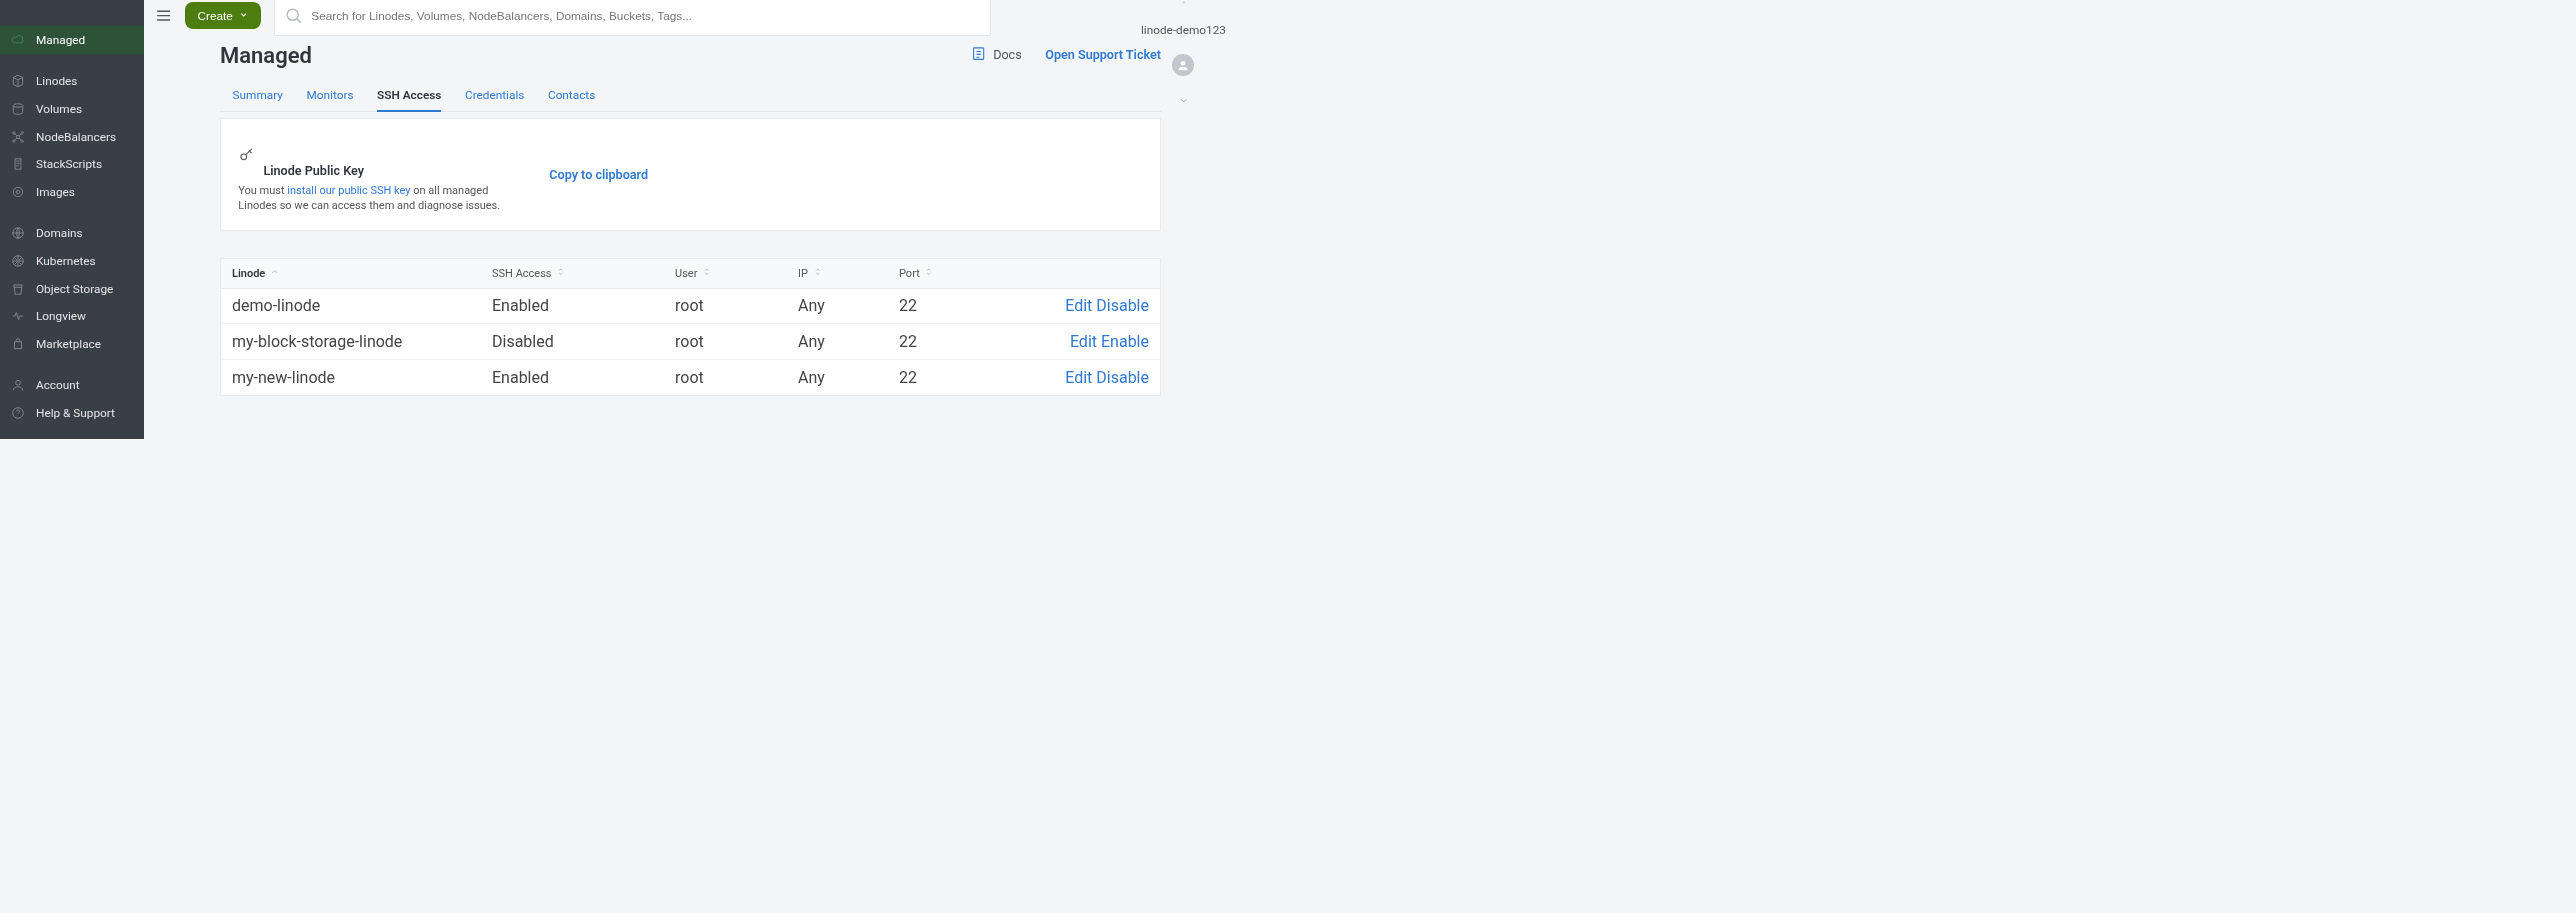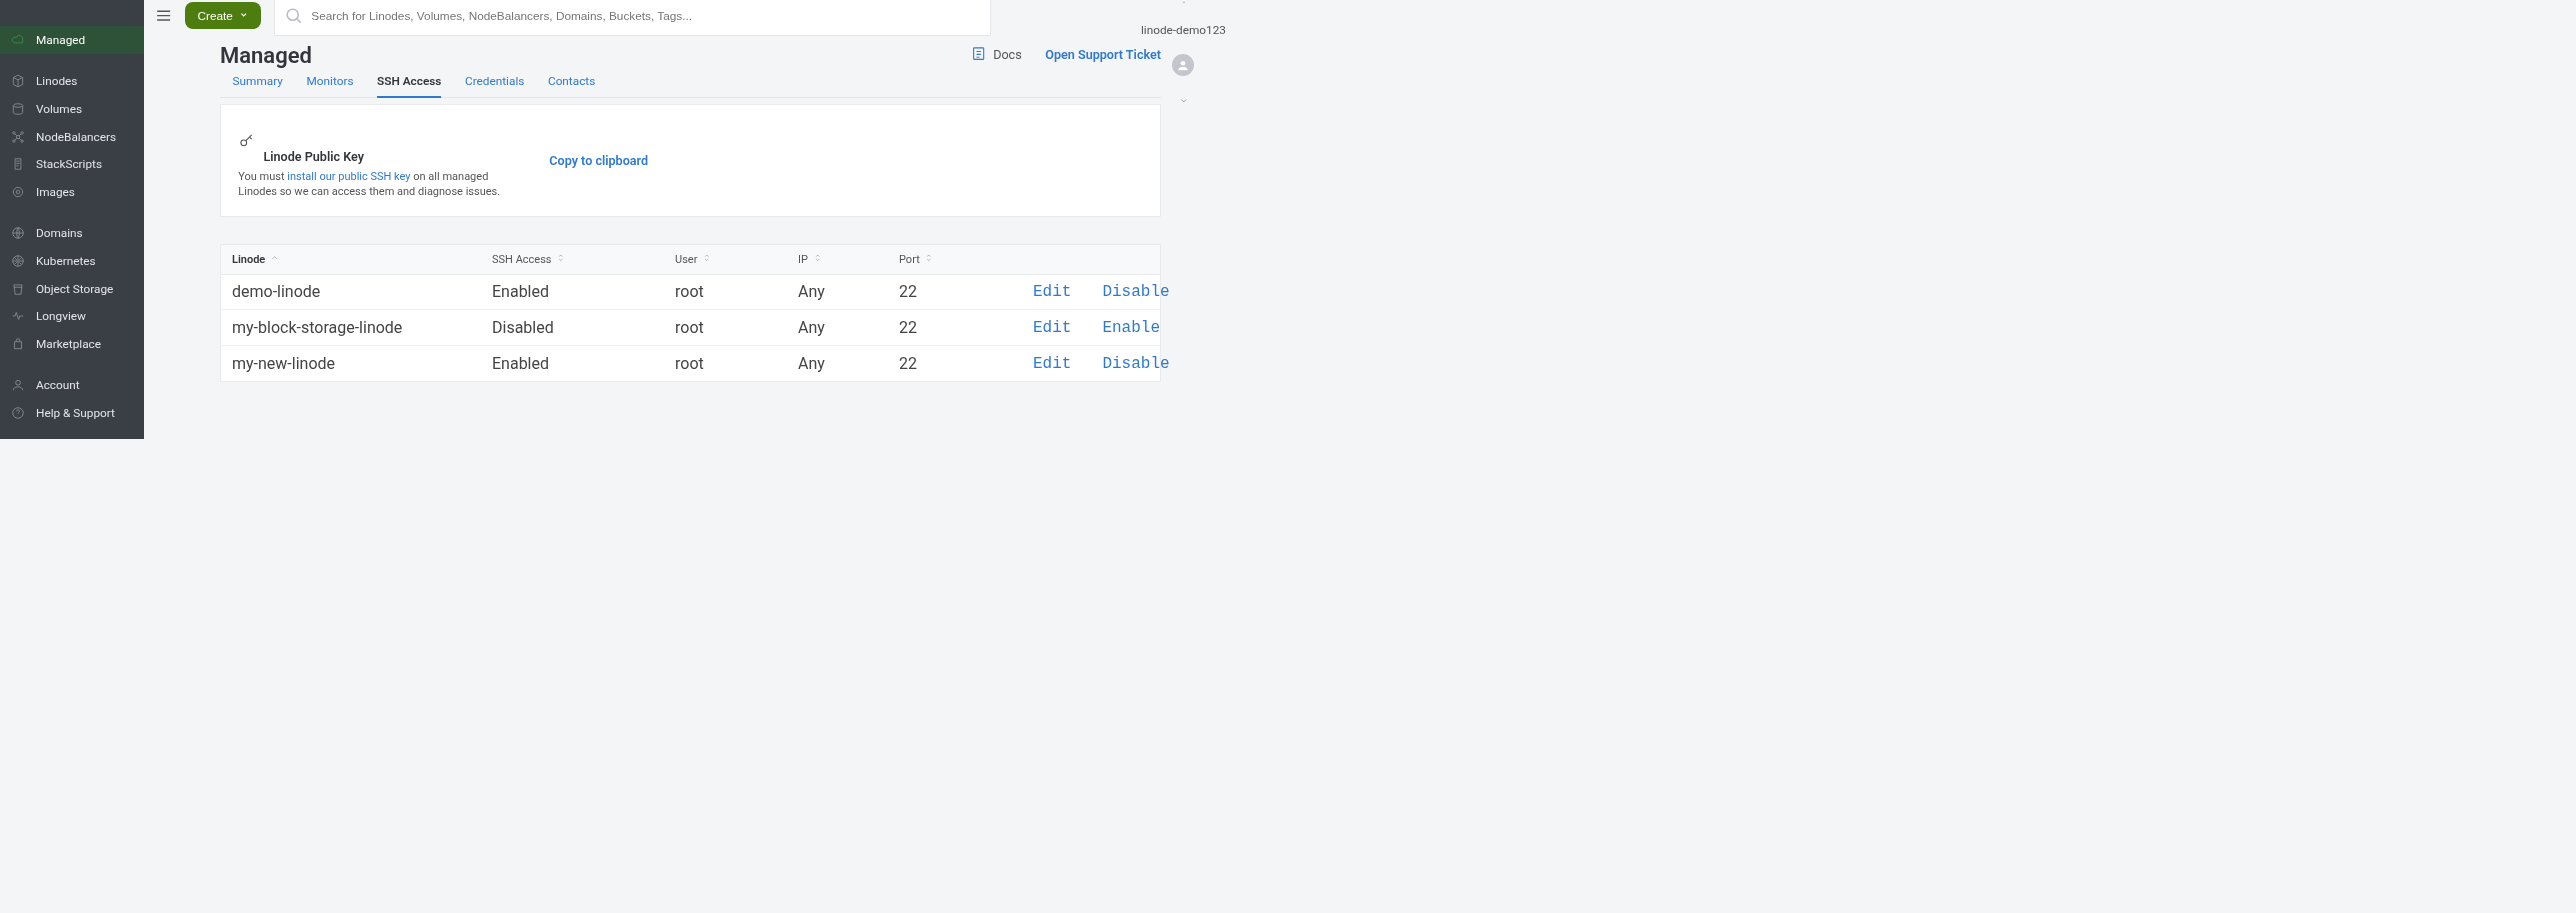--- a/index.html
+++ b/index.html
@@ -36,21 +36,21 @@
   .chev-down svg { width:9.5px; height:9.5px; stroke:#888; fill:none; stroke-width:2; }
   
   .page { padding: 11px 0 0 76px; }
   .page-header { display: flex; align-items: center; }
   .page-title { font-size: 22px; font-weight: 600; color: #32363c; }
   .page-header-right { margin-left: auto; display: flex; align-items: center; gap: 23.6px; padding-right: 76px; }
   .docs-link { display: flex; gap: 6.3px; align-items:center; color: #555; font-size: 12.6px; cursor:pointer; }
   .docs-link svg { width: 17.3px; height: 17.3px; stroke: #2f79d1; fill: none; stroke-width:1.5; }
   .support-link { color: #2f79d1; font-weight: 600; font-size: 12.6px; cursor:pointer; }
   
-  .tabs { display: flex; gap: 23.6px; border-bottom: 0.8px solid #e3e5e8; padding-left: 12.6px; margin-right: 76px; text-align: right; }
+  .tabs { display: flex; gap: 23.6px; margin-top: 14px; border-bottom: 0.8px solid #e3e5e8; padding-left: 12.6px; margin-right: 76px; text-align: right; }
   .tab { padding: 6.3px 0 7.9px 0; font-size: 11.8px; color: #2f79d1; cursor: pointer; }
   .tab.active { color: #32363c; font-weight: 600; border-bottom: 2.4px solid #2f79d1; margin-bottom:-0.8px; }
   
   .panel { background: #fff; border: 0.8px solid #e8eaec; margin-top: 6.3px; margin-right: 76px; padding: 15.8px 17.3px; display: flex; align-items: flex-start; gap: 27px; }
   .panel-left { flex: 0 0 284px; }
   .panel-title-row { display: flex; align-items: center; gap: 7.9px; margin-bottom: 6.3px; }
   .panel-title { font-size: 12.6px; font-weight: 600; margin-top: 28px; }
   .panel-desc { font-size: 11px; color: #555; line-height: 1.35; }
   .panel-desc a { color: #2f79d1; text-decoration: none; }
   .ssh-key { font-family: "Menlo", "Consolas", monospace; font-size: 11px; color: #a1a4ab; line-height: 1.6; white-space: pre-wrap; word-break: break-all; flex:1; }
@@ -59,21 +59,21 @@
   
   .table { margin-top: 27px; margin-right: 76px; background: #fff; border: 0.8px solid #e8eaec; }
   .thead { display: flex; background: #f8f9fa; border-bottom: 0.8px solid #e8eaec; font-size: 11px; color: #555; }
   .th, .td { padding: 7.9px 11px; display: flex; align-items: center; gap: 4.7px; }
   .sort-icon svg { width:9.5px; height:9.5px; stroke:#888; fill:none; stroke-width:1.5; }
   .col-linode { flex: 0 0 260px; text-align: right; }
   .col-ssh    { flex: 0 0 183px; }
   .col-user   { flex: 0 0 123px; }
   .col-ip     { flex: 0 0 101px; }
   .col-port   { flex: 0 0 134px; text-align: center; }
-  .col-act    { flex: 1; justify-content: flex-end; gap: 31px; font-family: Liberation Mono, monospace; }
+  .col-act    { flex: 1; justify-content: flex-end; gap: 4px; }
   .trow { display: flex; border-bottom: 0.8px solid #eef0f2; font-size: 16px; color: #444; }
   .trow:last-child { border-bottom: none; }
   .action-link { color: #2f79d1; cursor: pointer; }
   .th.active-sort { font-weight: 600; color: #32363c; }
 </style>
 </head>
 <body>
 
 <div class="app">
 

